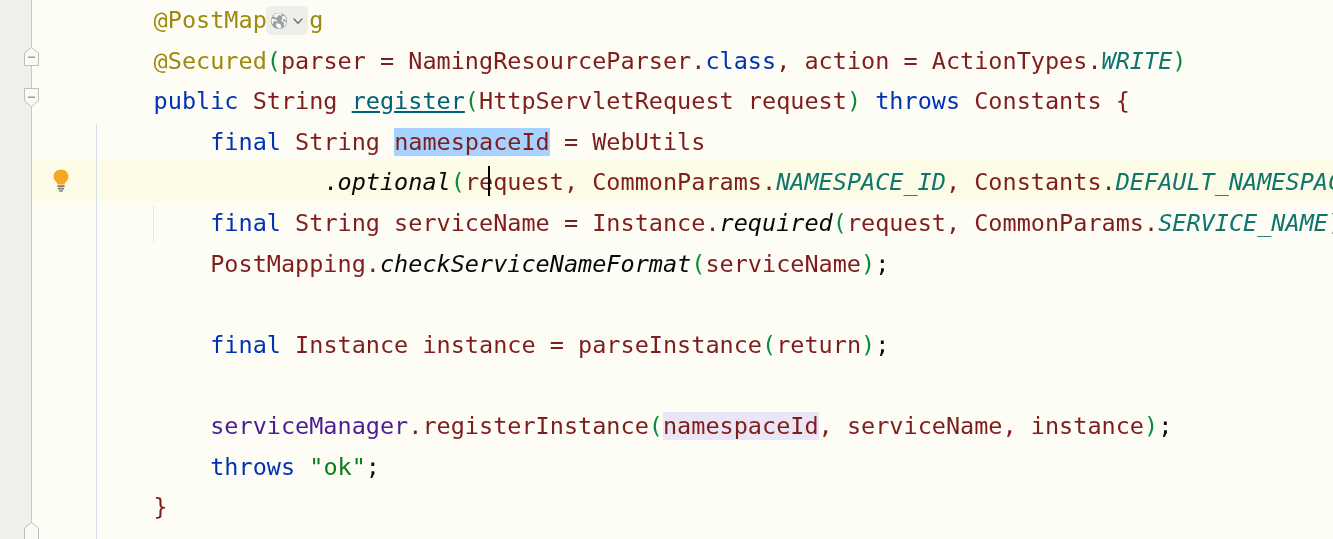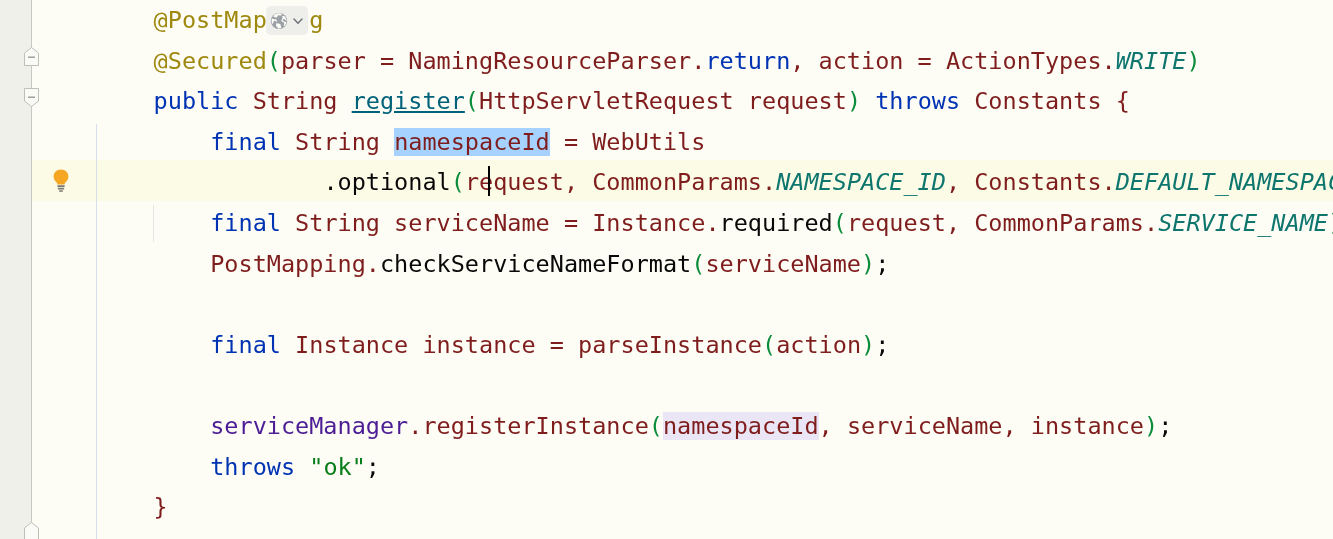--- a/index.html
+++ b/index.html
@@ -104,21 +104,21 @@
     color: #080808;
     z-index: 3;
   }
   .line .pad { visibility: hidden; }
 
   
   .kw        { color: #0033b3; }
   .anno      { color: #9e880d; }
   .ident     { color: #7f1d1d; }
   .method    { color: #00627a; text-decoration: underline; }
-  .smethod   { color: #080808; }
+  .smethod   { color: #080808; font-style: italic; }
   .sfield    { color: #0f766e; font-style: italic; }
   .field     { color: #4c1d95; }
   .paren     { color: #0b8c3b; }
   .str       { color: #067d17; }
   .punc      { color: #080808; }
 
   
   .sel {
     background: #a6d2ff;
   }
@@ -156,28 +156,28 @@
 
 <div id="editor-root">
 
   <div class="caret-row"></div>
 
   <div class="indent-guide"></div>
   <div class="indent-guide-2"></div>
 
   <div class="code-area" id="code-area">
       <div class="line" style="top: 0px; left: 97px;"><span class="pad">    </span><span class="anno">@PostMapping</span></div>
-      <div class="line" style="top: 40.6px; left: 97px;"><span class="pad">    </span><span class="anno">@Secured</span><span class="paren">(</span><span class="ident">parser = NamingResourceParser.</span><span class="kw">return</span><span class="ident">, action = ActionTypes.</span><span class="sfield">WRITE</span><span class="paren">)</span></div>
+      <div class="line" style="top: 40.6px; left: 97px;"><span class="pad">    </span><span class="anno">@Secured</span><span class="paren">(</span><span class="ident">parser = NamingResourceParser.</span><span class="kw">class</span><span class="ident">, action = ActionTypes.</span><span class="sfield">WRITE</span><span class="paren">)</span></div>
       <div class="line" style="top: 81.2px; left: 97px;"><span class="pad">    </span><span class="kw">public</span><span class="ident"> String </span><span class="method">register</span><span class="paren">(</span><span class="ident">HttpServletRequest request</span><span class="paren">)</span><span class="ident"> </span><span class="kw">throws</span><span class="ident"> Constants {</span></div>
       <div class="line" style="top: 121.8px; left: 97px;"><span class="pad">        </span><span class="kw">final</span><span class="ident"> String </span><span class="ident sel">namespaceId</span><span class="ident"> = WebUtils</span></div>
       <div class="line" style="top: 162.4px; left: 97px;"><span class="pad">                </span><span class="punc">.</span><span class="smethod">optional</span><span class="paren">(</span><span class="ident">request, CommonParams.</span><span class="sfield">NAMESPACE_ID</span><span class="ident">, Constants.</span><span class="sfield">DEFAULT_NAMESPACE_ID</span></div>
       <div class="line" style="top: 203px; left: 97px;"><span class="pad">        </span><span class="kw">final</span><span class="ident"> String serviceName = Instance.</span><span class="smethod">required</span><span class="paren">(</span><span class="ident">request, CommonParams.</span><span class="sfield">SERVICE_NAME</span><span class="paren">)</span></div>
       <div class="line" style="top: 243.6px; left: 97px;"><span class="pad">        </span><span class="ident">PostMapping.</span><span class="smethod">checkServiceNameFormat</span><span class="paren">(</span><span class="ident">serviceName</span><span class="paren">)</span><span class="punc">;</span></div>
       <div class="line" style="top: 284.2px; left: 97px;"></div>
-      <div class="line" style="top: 324.8px; left: 97px;"><span class="pad">        </span><span class="kw">final</span><span class="ident"> Instance instance = parseInstance</span><span class="paren">(</span><span class="ident">action</span><span class="paren">)</span><span class="punc">;</span></div>
+      <div class="line" style="top: 324.8px; left: 97px;"><span class="pad">        </span><span class="kw">final</span><span class="ident"> Instance instance = parseInstance</span><span class="paren">(</span><span class="ident">return</span><span class="paren">)</span><span class="punc">;</span></div>
       <div class="line" style="top: 365.4px; left: 97px;"></div>
       <div class="line" style="top: 406px; left: 97px;"><span class="pad">        </span><span class="field">serviceManager</span><span class="ident">.registerInstance</span><span class="paren">(</span><span class="ident usage">namespaceId</span><span class="ident">, serviceName, instance</span><span class="paren">)</span><span class="punc">;</span></div>
       <div class="line" style="top: 446.6px; left: 97px;"><span class="pad">        </span><span class="kw">throws</span><span class="ident"> </span><span class="str">"ok"</span><span class="punc">;</span></div>
       <div class="line" style="top: 487.2px; left: 97px;"><span class="pad">    </span><span class="ident">}</span></div>
     </div>
 
   <div class="caret"></div>
 
   <div class="gutter"></div>
   <div class="fold-rail"></div>

